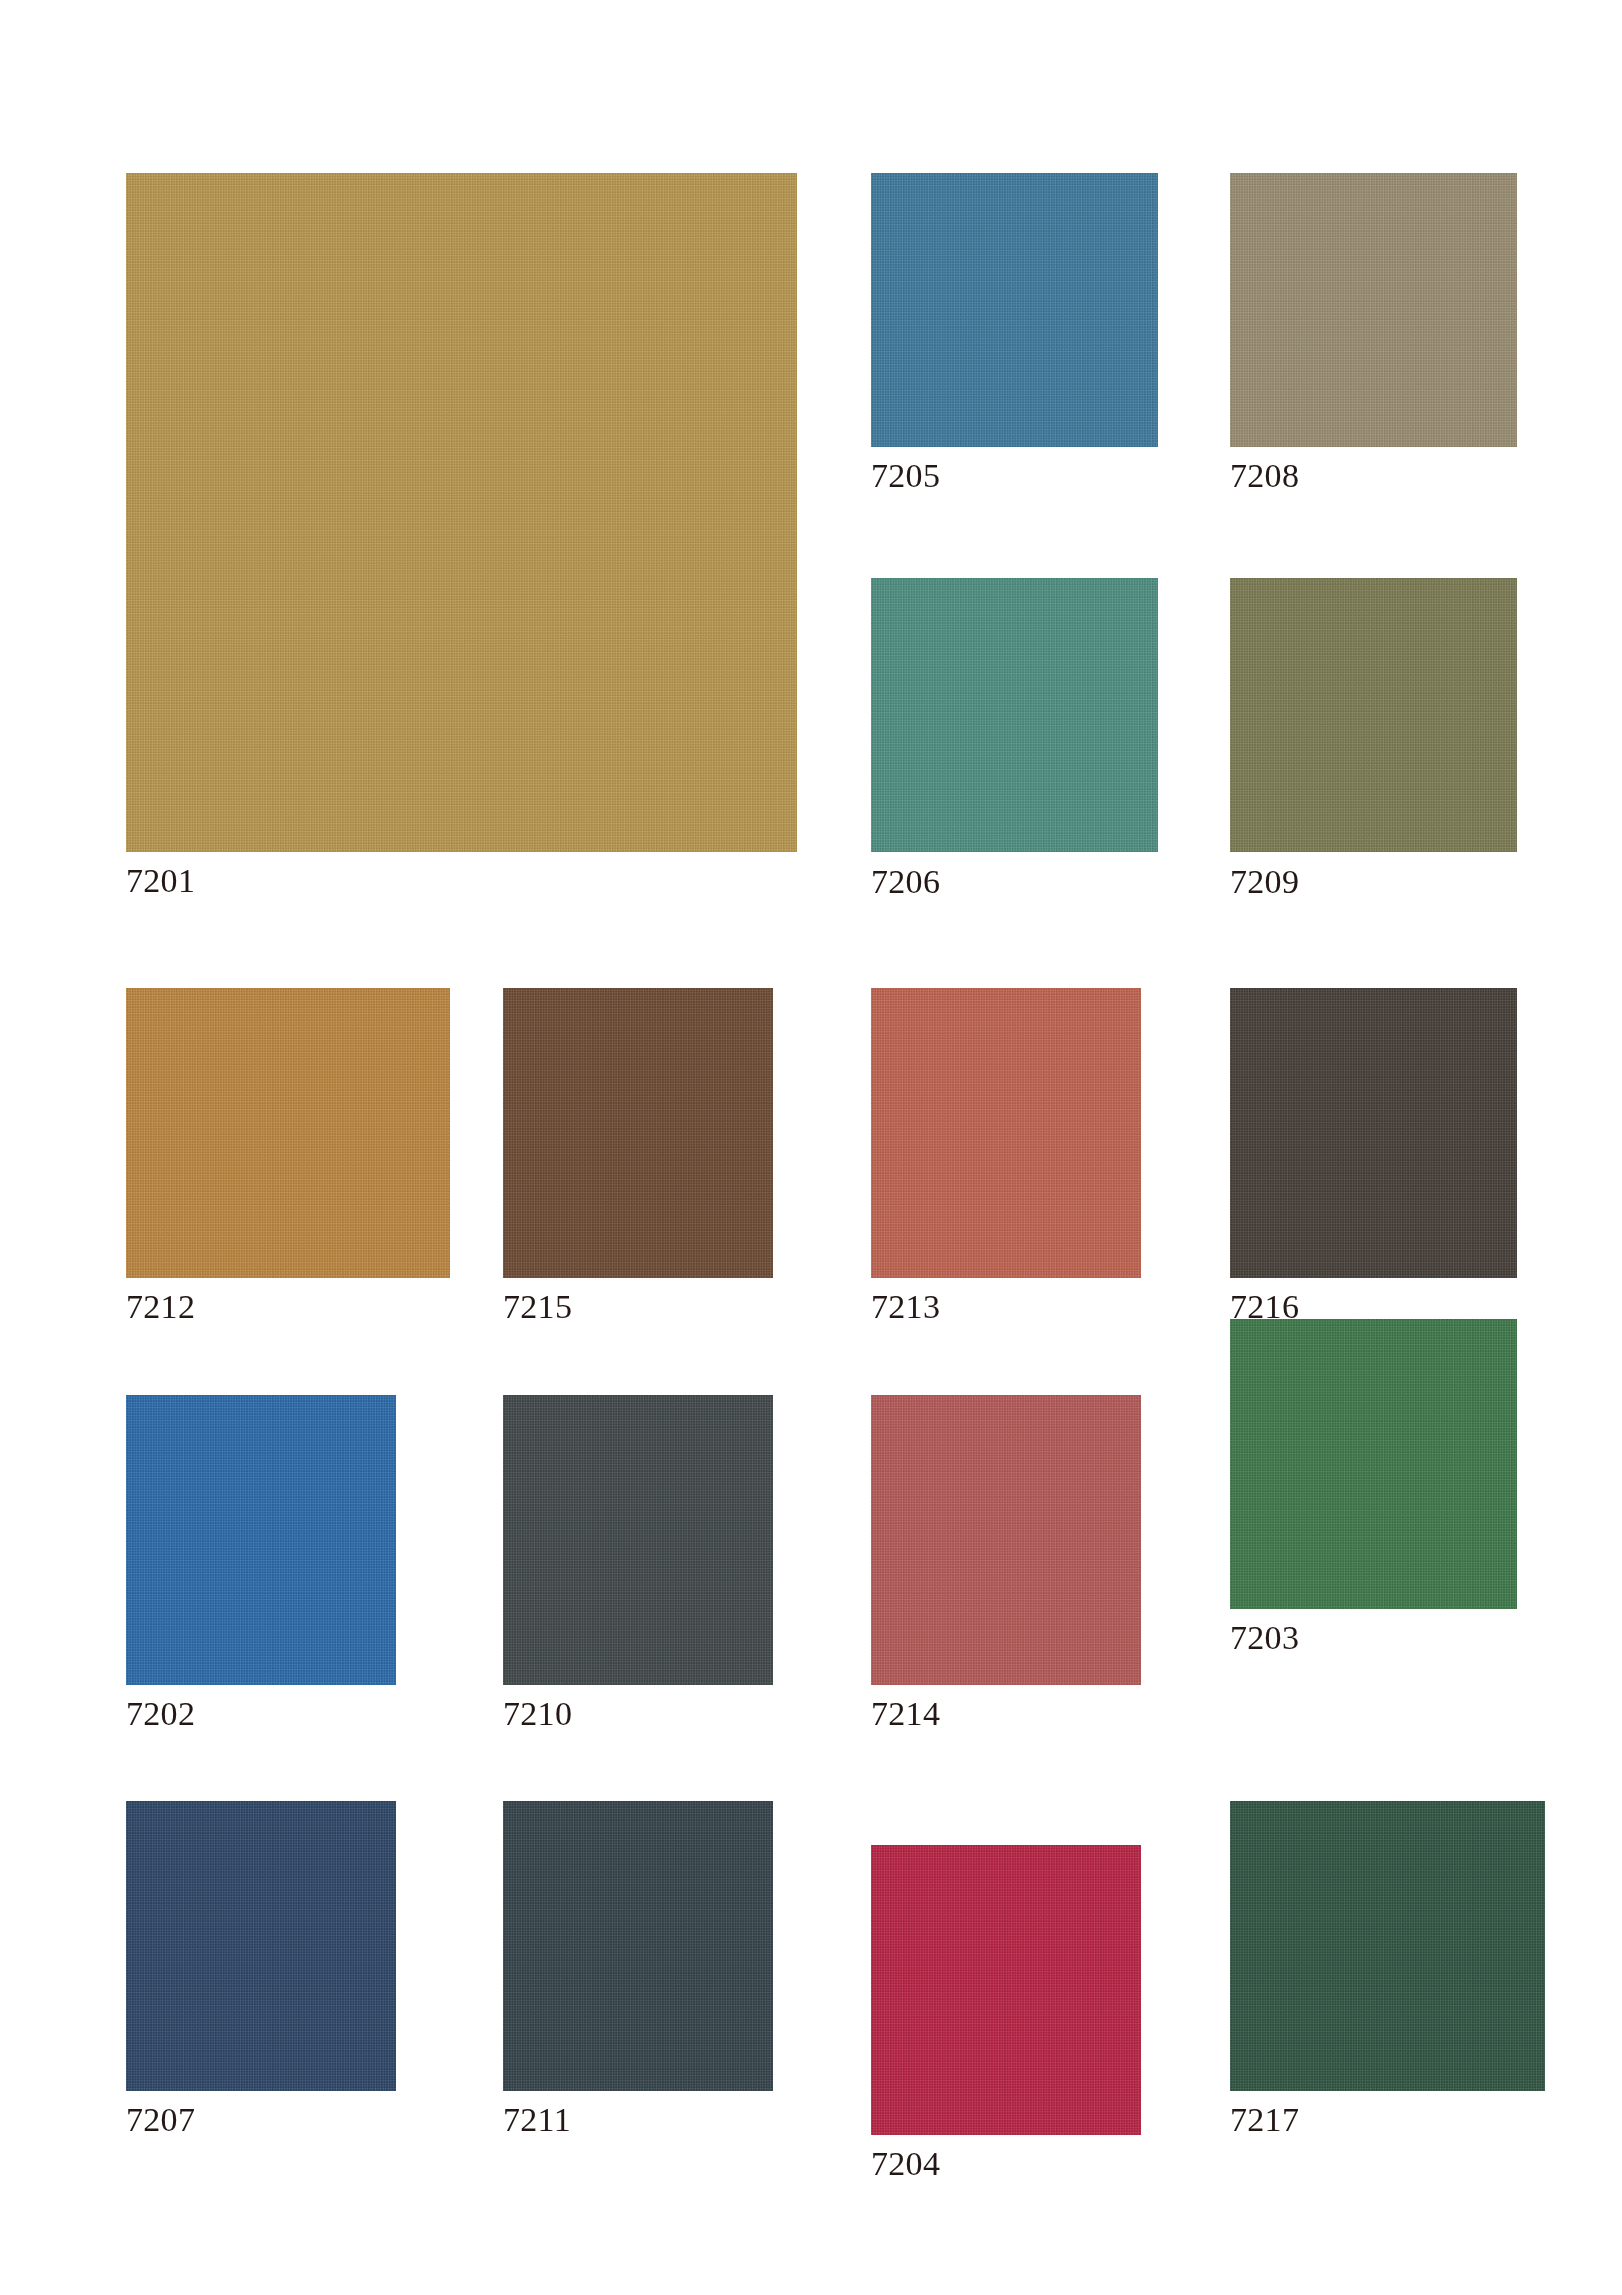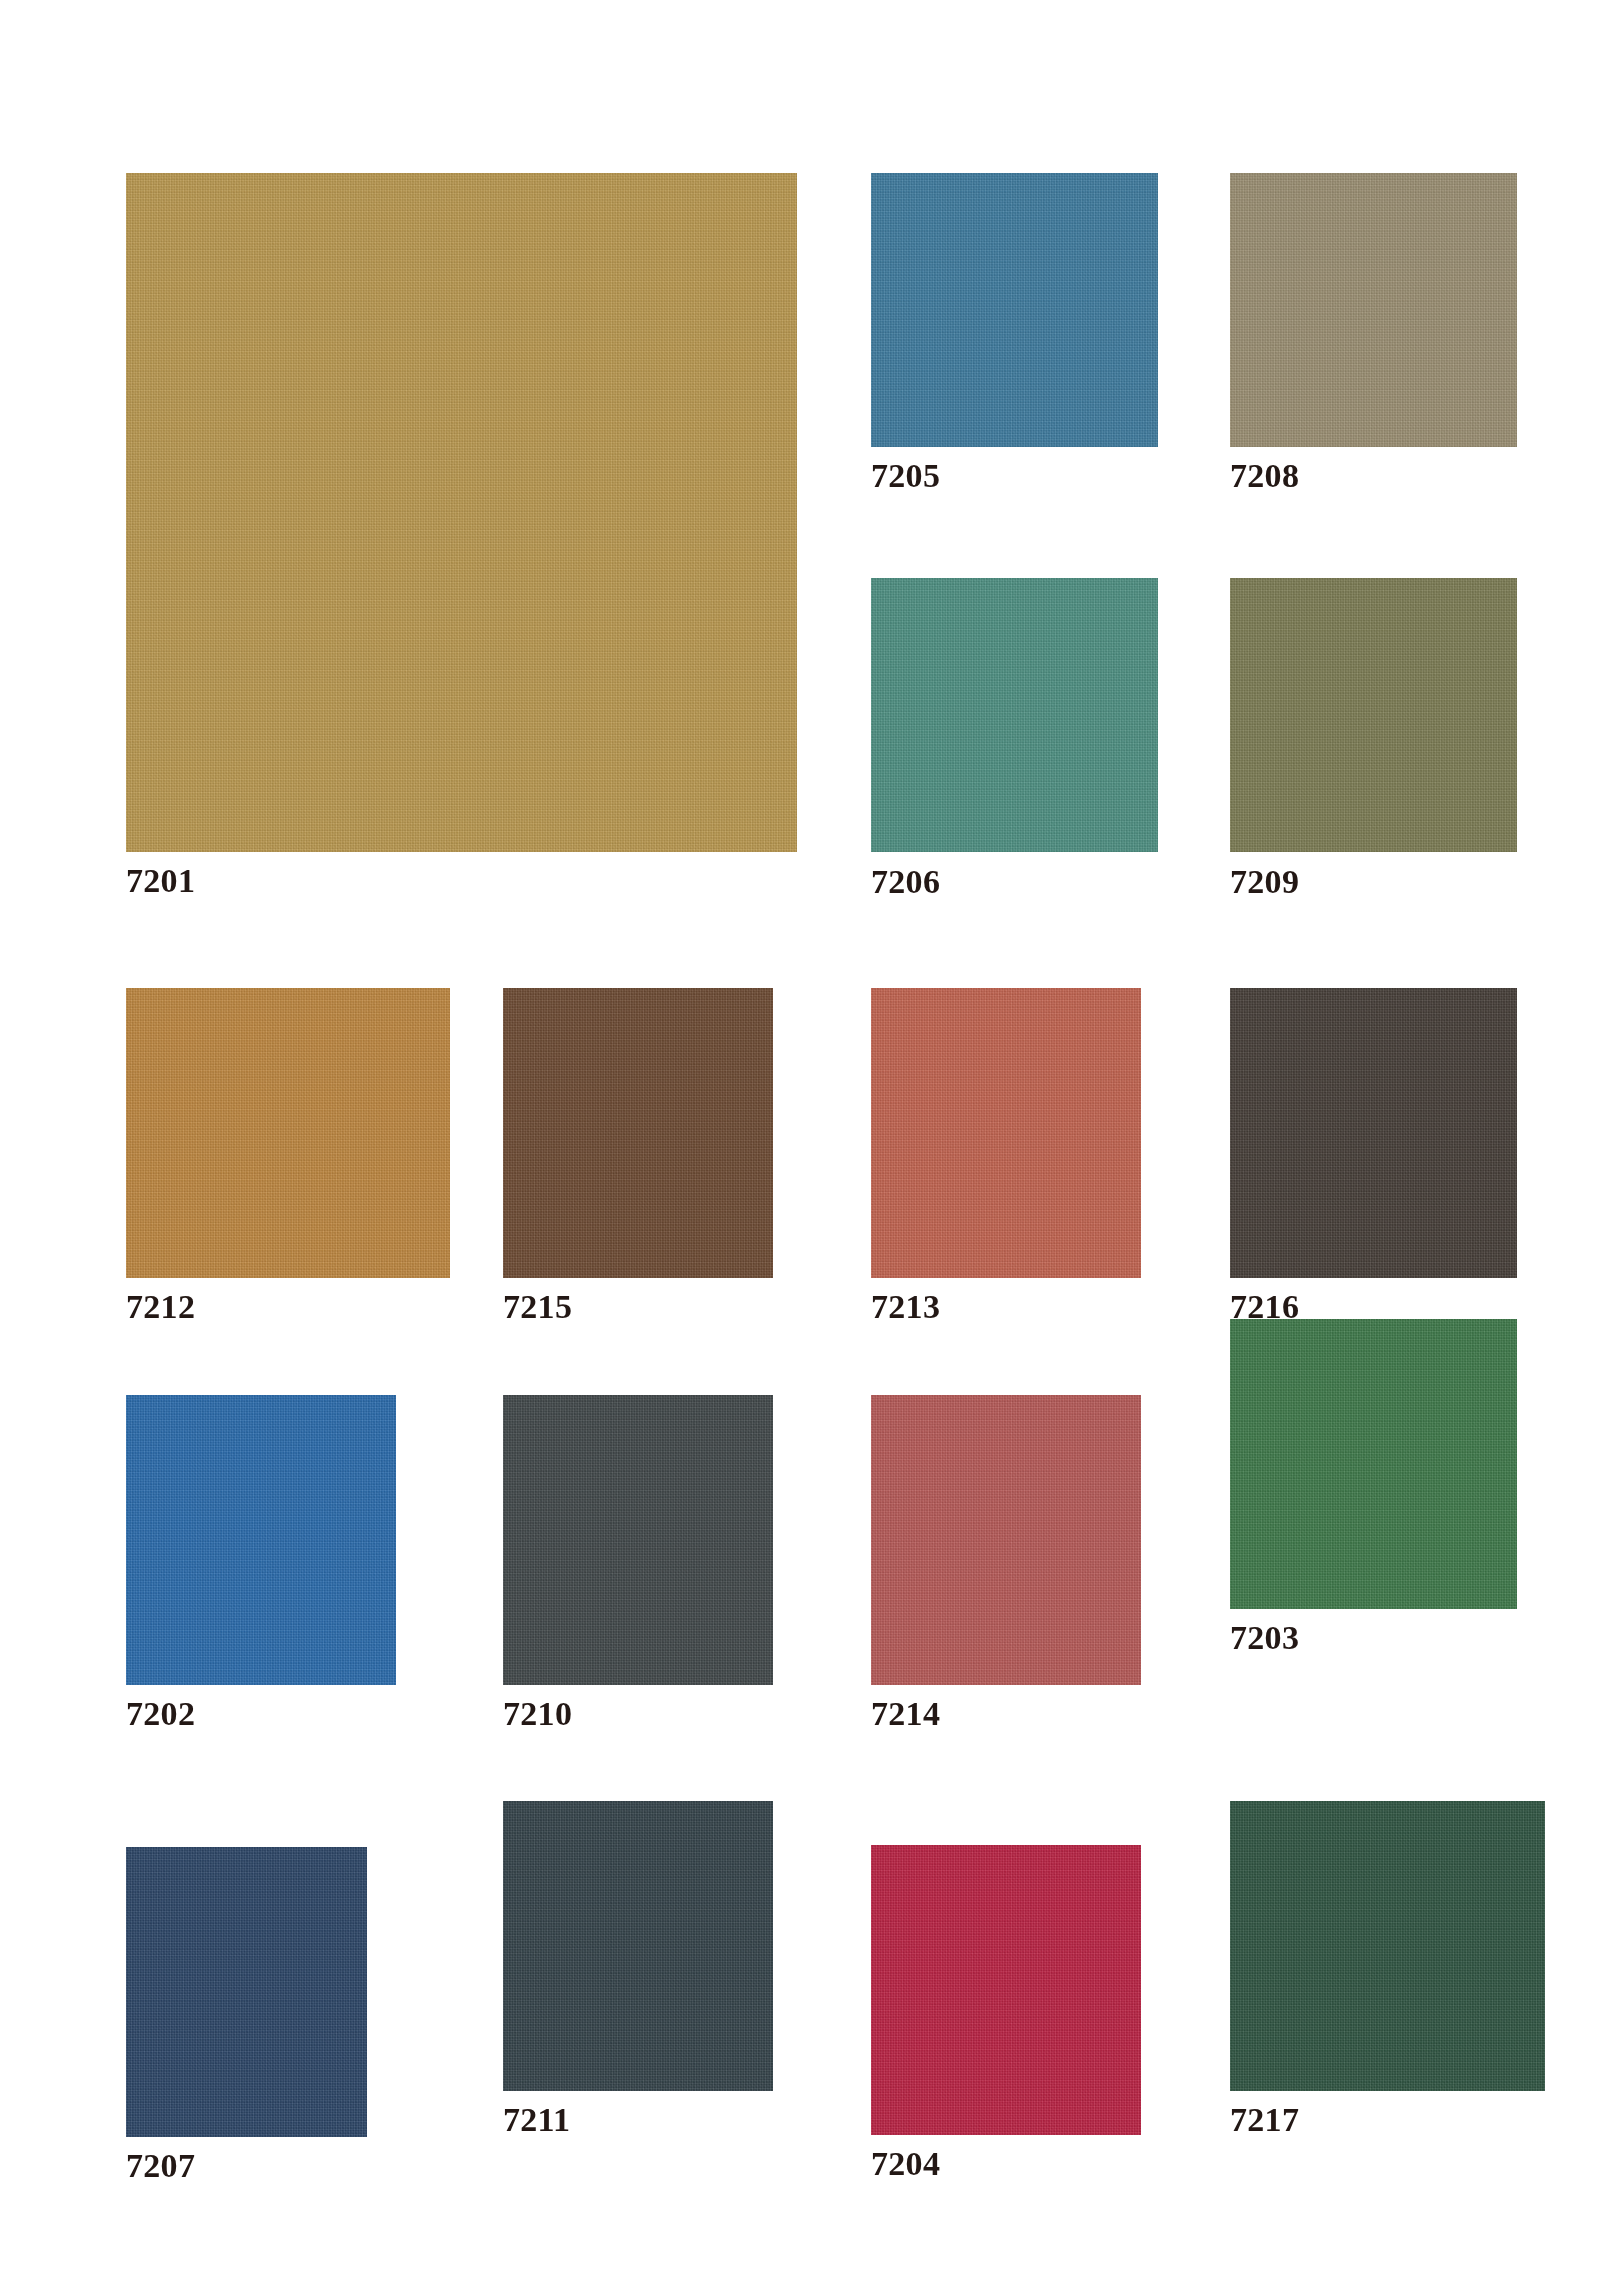--- a/index.html
+++ b/index.html
@@ -63,21 +63,21 @@
         rgba(255,255,255,0.022) 1.3px,
         rgba(0,0,0,0.022) 1.3px,
         rgba(0,0,0,0.022) 2.6px);
     background-size: 2.6px 2.6px, 2.6px 2.6px, 3.9px 3.9px;
   }
 
   .swatch-label {
     position: absolute;
     left: 0;
     color: #231815;
-    font-weight: bold;
+    font-weight: normal;
     font-size: 34px;
     line-height: 37px;
     letter-spacing: 0.3px;
     white-space: nowrap;
   }
 </style>
 </head>
 <body style="background: rgb(255, 255, 255);">
 
 <div id="page" style="background: rgb(255, 255, 255);">
@@ -127,21 +127,21 @@
         <div class="swatch-label" style="top: 300px; color: rgb(35, 24, 21);">7210</div>
       </div>
       <div class="swatch-cell" style="left: 871px; top: 1395px; width: 270px; height: 368px;">
         <div class="swatch-chip tex" title="7214" style="height: 290px; background-color: rgb(184, 90, 88);"></div>
         <div class="swatch-label" style="top: 300px; color: rgb(35, 24, 21);">7214</div>
       </div>
       <div class="swatch-cell" style="left: 1230px; top: 1319px; width: 287px; height: 368px;">
         <div class="swatch-chip tex" title="7203" style="height: 290px; background-color: rgb(62, 122, 74);"></div>
         <div class="swatch-label" style="top: 300px; color: rgb(35, 24, 21);">7203</div>
       </div>
-      <div class="swatch-cell" style="left: 126px; top: 1801px; width: 241px; height: 368px; margin-top: 46px;">
+      <div class="swatch-cell" style="left: 126px; top: 1801px; width: 270px; height: 368px;">
         <div class="swatch-chip tex" title="7207" style="height: 290px; background-color: rgb(44, 70, 104);"></div>
         <div class="swatch-label" style="top: 300px; color: rgb(35, 24, 21);">7207</div>
       </div>
       <div class="swatch-cell" style="left: 503px; top: 1801px; width: 270px; height: 368px;">
         <div class="swatch-chip tex" title="7211" style="height: 290px; background-color: rgb(52, 67, 74);"></div>
         <div class="swatch-label" style="top: 300px; color: rgb(35, 24, 21);">7211</div>
       </div>
       <div class="swatch-cell" style="left: 871px; top: 1801px; width: 270px; height: 368px; margin-top: 44px;">
         <div class="swatch-chip tex" title="7204" style="height: 290px; background-color: rgb(188, 34, 68);"></div>
         <div class="swatch-label" style="top: 300px; color: rgb(35, 24, 21);">7204</div>

